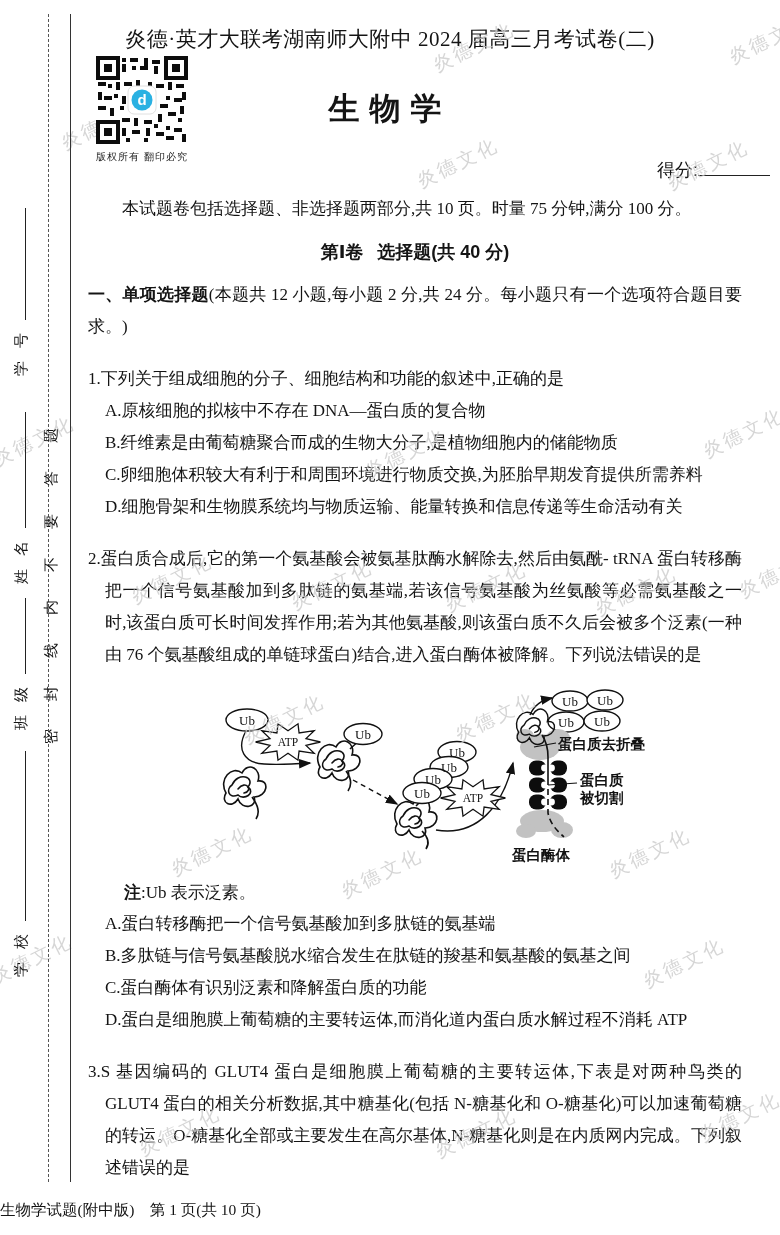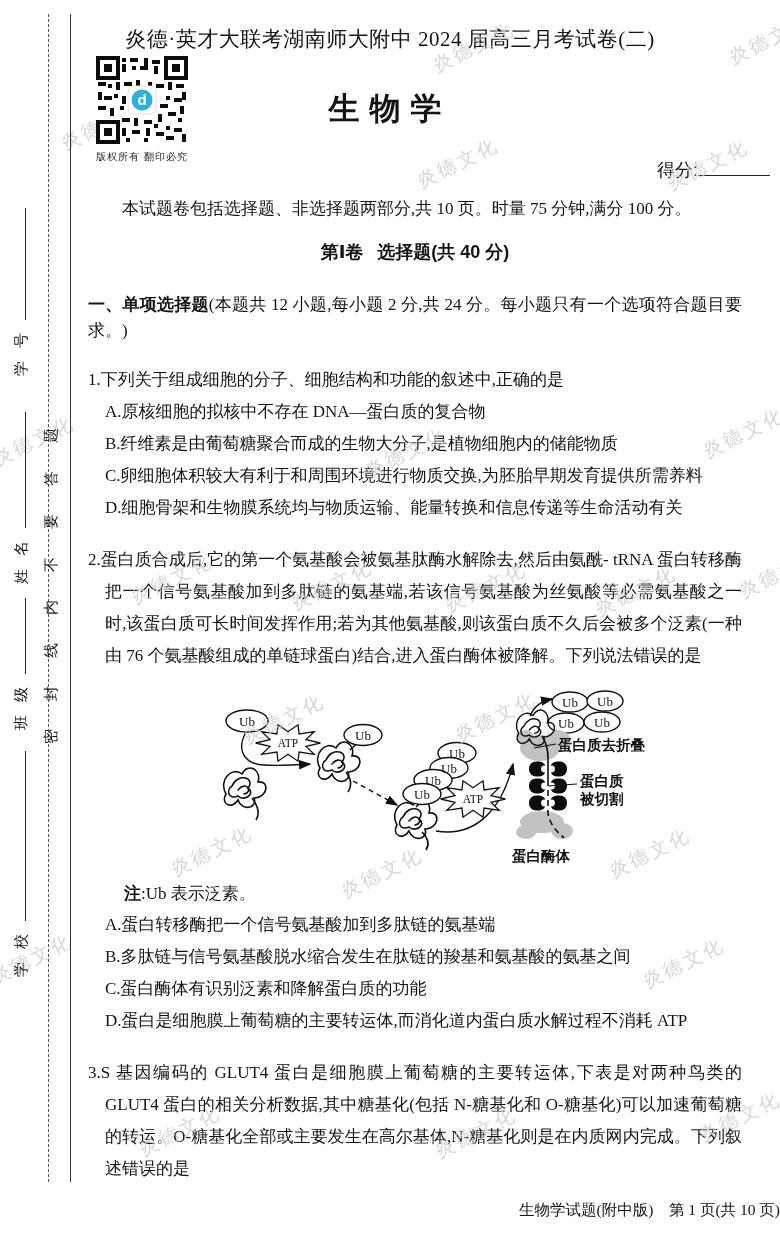--- a/index.html
+++ b/index.html
@@ -29,29 +29,29 @@
               font-family:"Liberation Sans","DejaVu Sans",sans-serif;}
   .score-row{margin-top:28px;text-align:right;padding-right:10px;font-size:18px;font-weight:normal;
              font-family:"Liberation Sans","DejaVu Sans",sans-serif;}
   .score-blank{display:inline-block;width:72px;height:16px;border-bottom:1.5px solid #222;}
   
   .content{margin:12px 38px 0 88px;font-size:17px;}
   .intro{text-indent:34px;line-height:30px;}
   .section-title{text-align:center;font-size:18px;font-weight:bold;margin-top:16px;
                  font-family:"Liberation Sans","DejaVu Sans",sans-serif;}
   .sec-name{margin-left:14px;}
-  .part-intro{margin-top:28px;line-height:26px;text-align:justify;}
+  .part-intro{margin-top:15px;line-height:32px;text-align:justify;}
   .part-bold{font-family:"Liberation Sans","DejaVu Sans",sans-serif;font-weight:bold;}
   .qblock{margin-top:20px;}
   .qstem{line-height:32px;text-align:justify;text-indent:-17px;padding-left:17px;}
   .opt{line-height:32px;padding-left:17px;text-align:justify;}
   .fig{margin:2px 0 0 112px;}
   .note{margin:0 0 0 36px;line-height:30px;}
   .note-bold{font-family:"Liberation Sans","DejaVu Sans",sans-serif;font-weight:bold;}
-  .footer{position:absolute;left:0;right:0;bottom:14px;text-align:right;font-size:15.5px;}
+  .footer{position:absolute;left:0;right:0;bottom:14px;text-align:left;font-size:15.5px;}
   .figlabel{font-size:14.5px;font-weight:bold;font-family:"Liberation Serif",serif;}
   .ubtxt{font-size:13px;font-family:"Liberation Serif",serif;}
   .atptxt{font-size:11.5px;font-family:"Liberation Serif",serif;}
 </style>
 </head>
 <body>
 
 <div class="page">
 
   <span class="wm" style="left:430px;top:34px">炎德文化</span>

